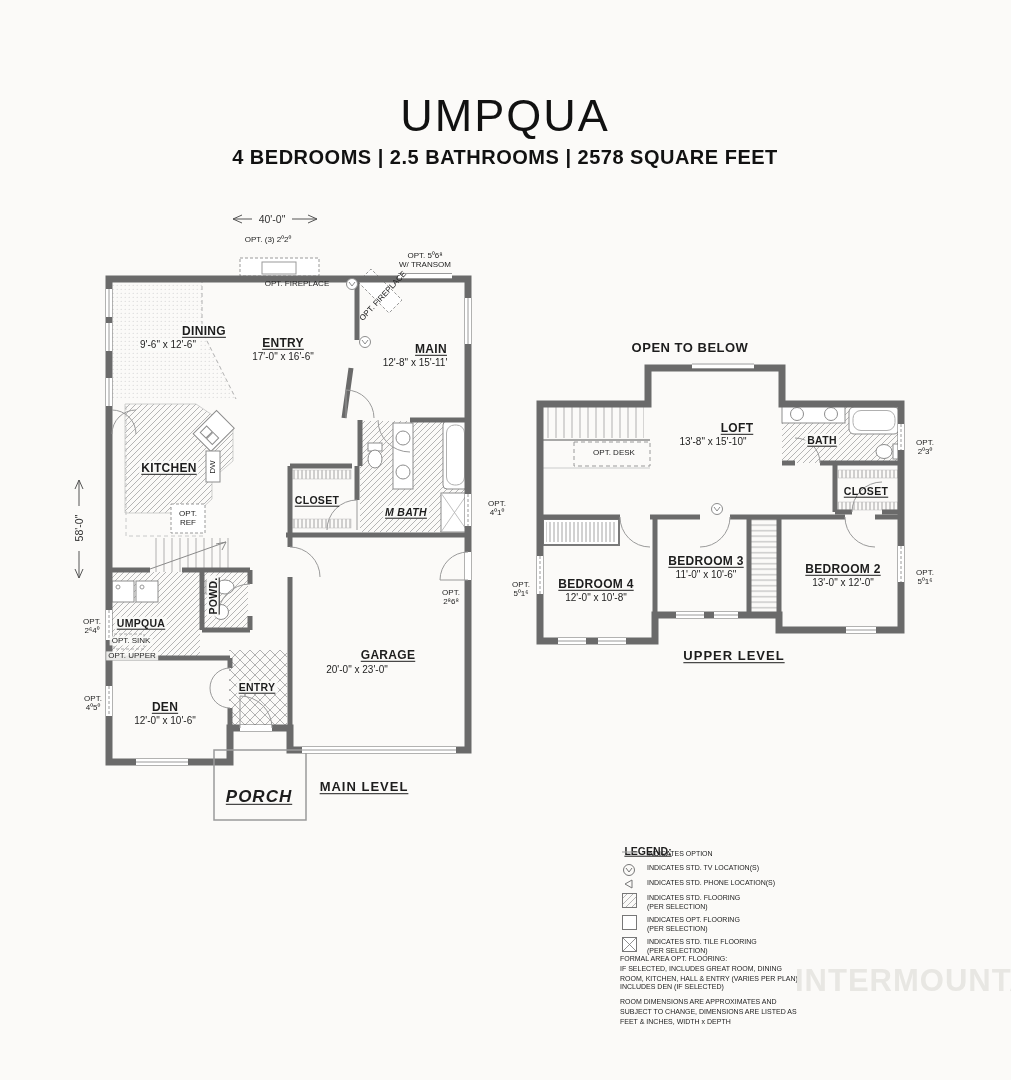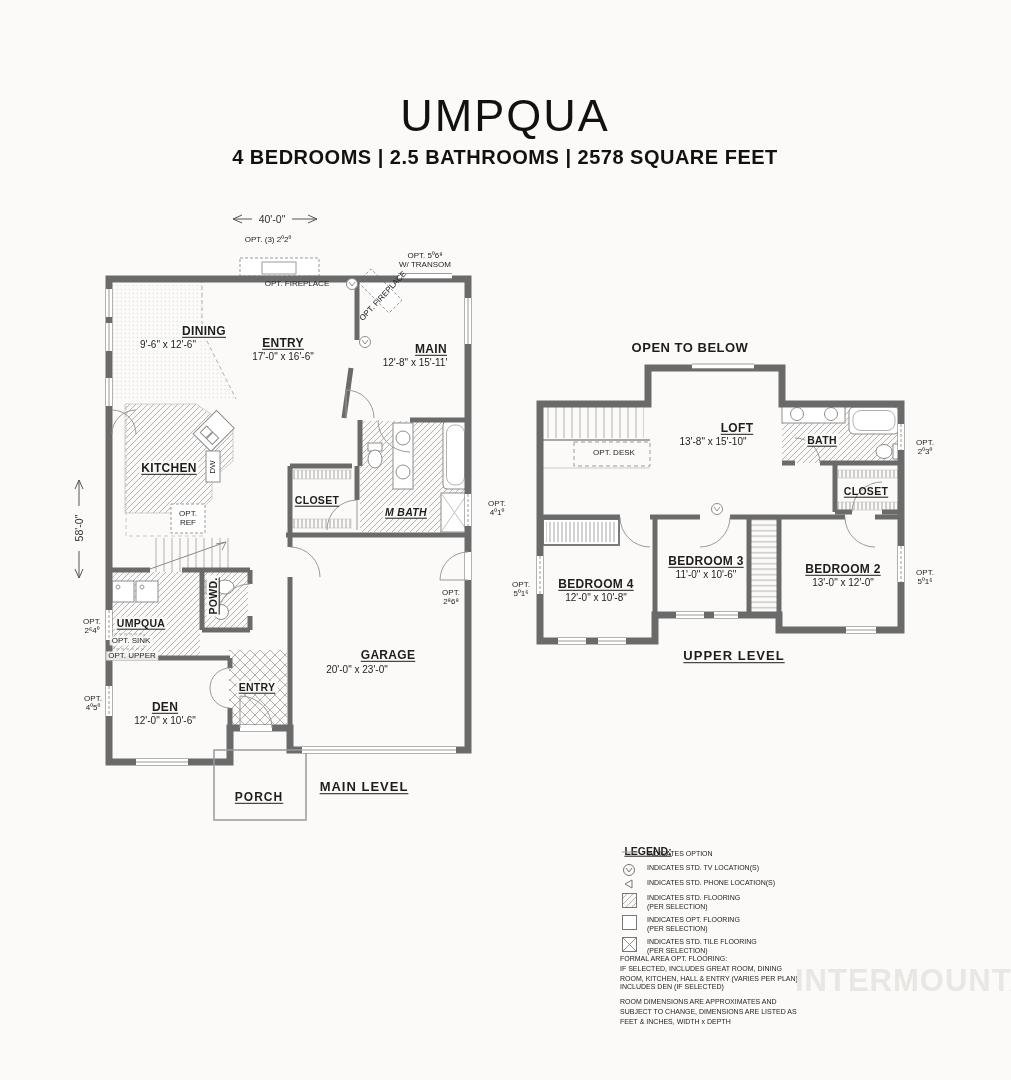--- a/index.html
+++ b/index.html
@@ -292,21 +292,21 @@
   <div class="lbl rname halo" style="left:169px;top:468px;">KITCHEN</div>
   <div class="lbl rname sm" style="left:317px;top:500px;">CLOSET</div>
   <div class="lbl rname sm halo" style="left:406px;top:512px;font-style:italic;">M BATH</div>
   <div class="lbl rname sm halo rot" style="left:213px;top:596px;">POWD.</div>
   <div class="lbl rname sm halo" style="left:141px;top:623px;">UMPQUA</div>
   <div class="lbl rname sm halo" style="left:257px;top:687px;">ENTRY</div>
   <div class="lbl rname" style="left:165px;top:707px;">DEN</div>
   <div class="lbl rdim" style="left:165px;top:721px;">12'-0" x 10'-6"</div>
   <div class="lbl rname" style="left:357px;top:655px;margin-left:31px;">GARAGE</div>
   <div class="lbl rdim" style="left:357px;top:670px;">20'-0" x 23'-0"</div>
-  <div class="lbl lvl" style="left:259px;top:797px;font-size:12px;">PORCH</div>
+  <div class="lbl lvl" style="left:259px;top:797px;font-size:17px;font-style:italic;">PORCH</div>
   <div class="lbl lvl" style="left:360px;top:787px;padding-left:8px;">MAIN LEVEL</div>
 
   <div class="lbl opt rot" style="left:213px;top:467px;">DW</div>
   <div class="lbl opt" style="left:188px;top:518px;">
     <div>OPT.</div>
     <div>REF</div>
   </div>
   <div class="lbl opt halo" style="left:131px;top:641px;">OPT. SINK</div>
   <div class="lbl opt halo" style="left:132px;top:656px;">OPT. UPPER</div>
   <div class="lbl opt" style="left:497px;top:508px;">

